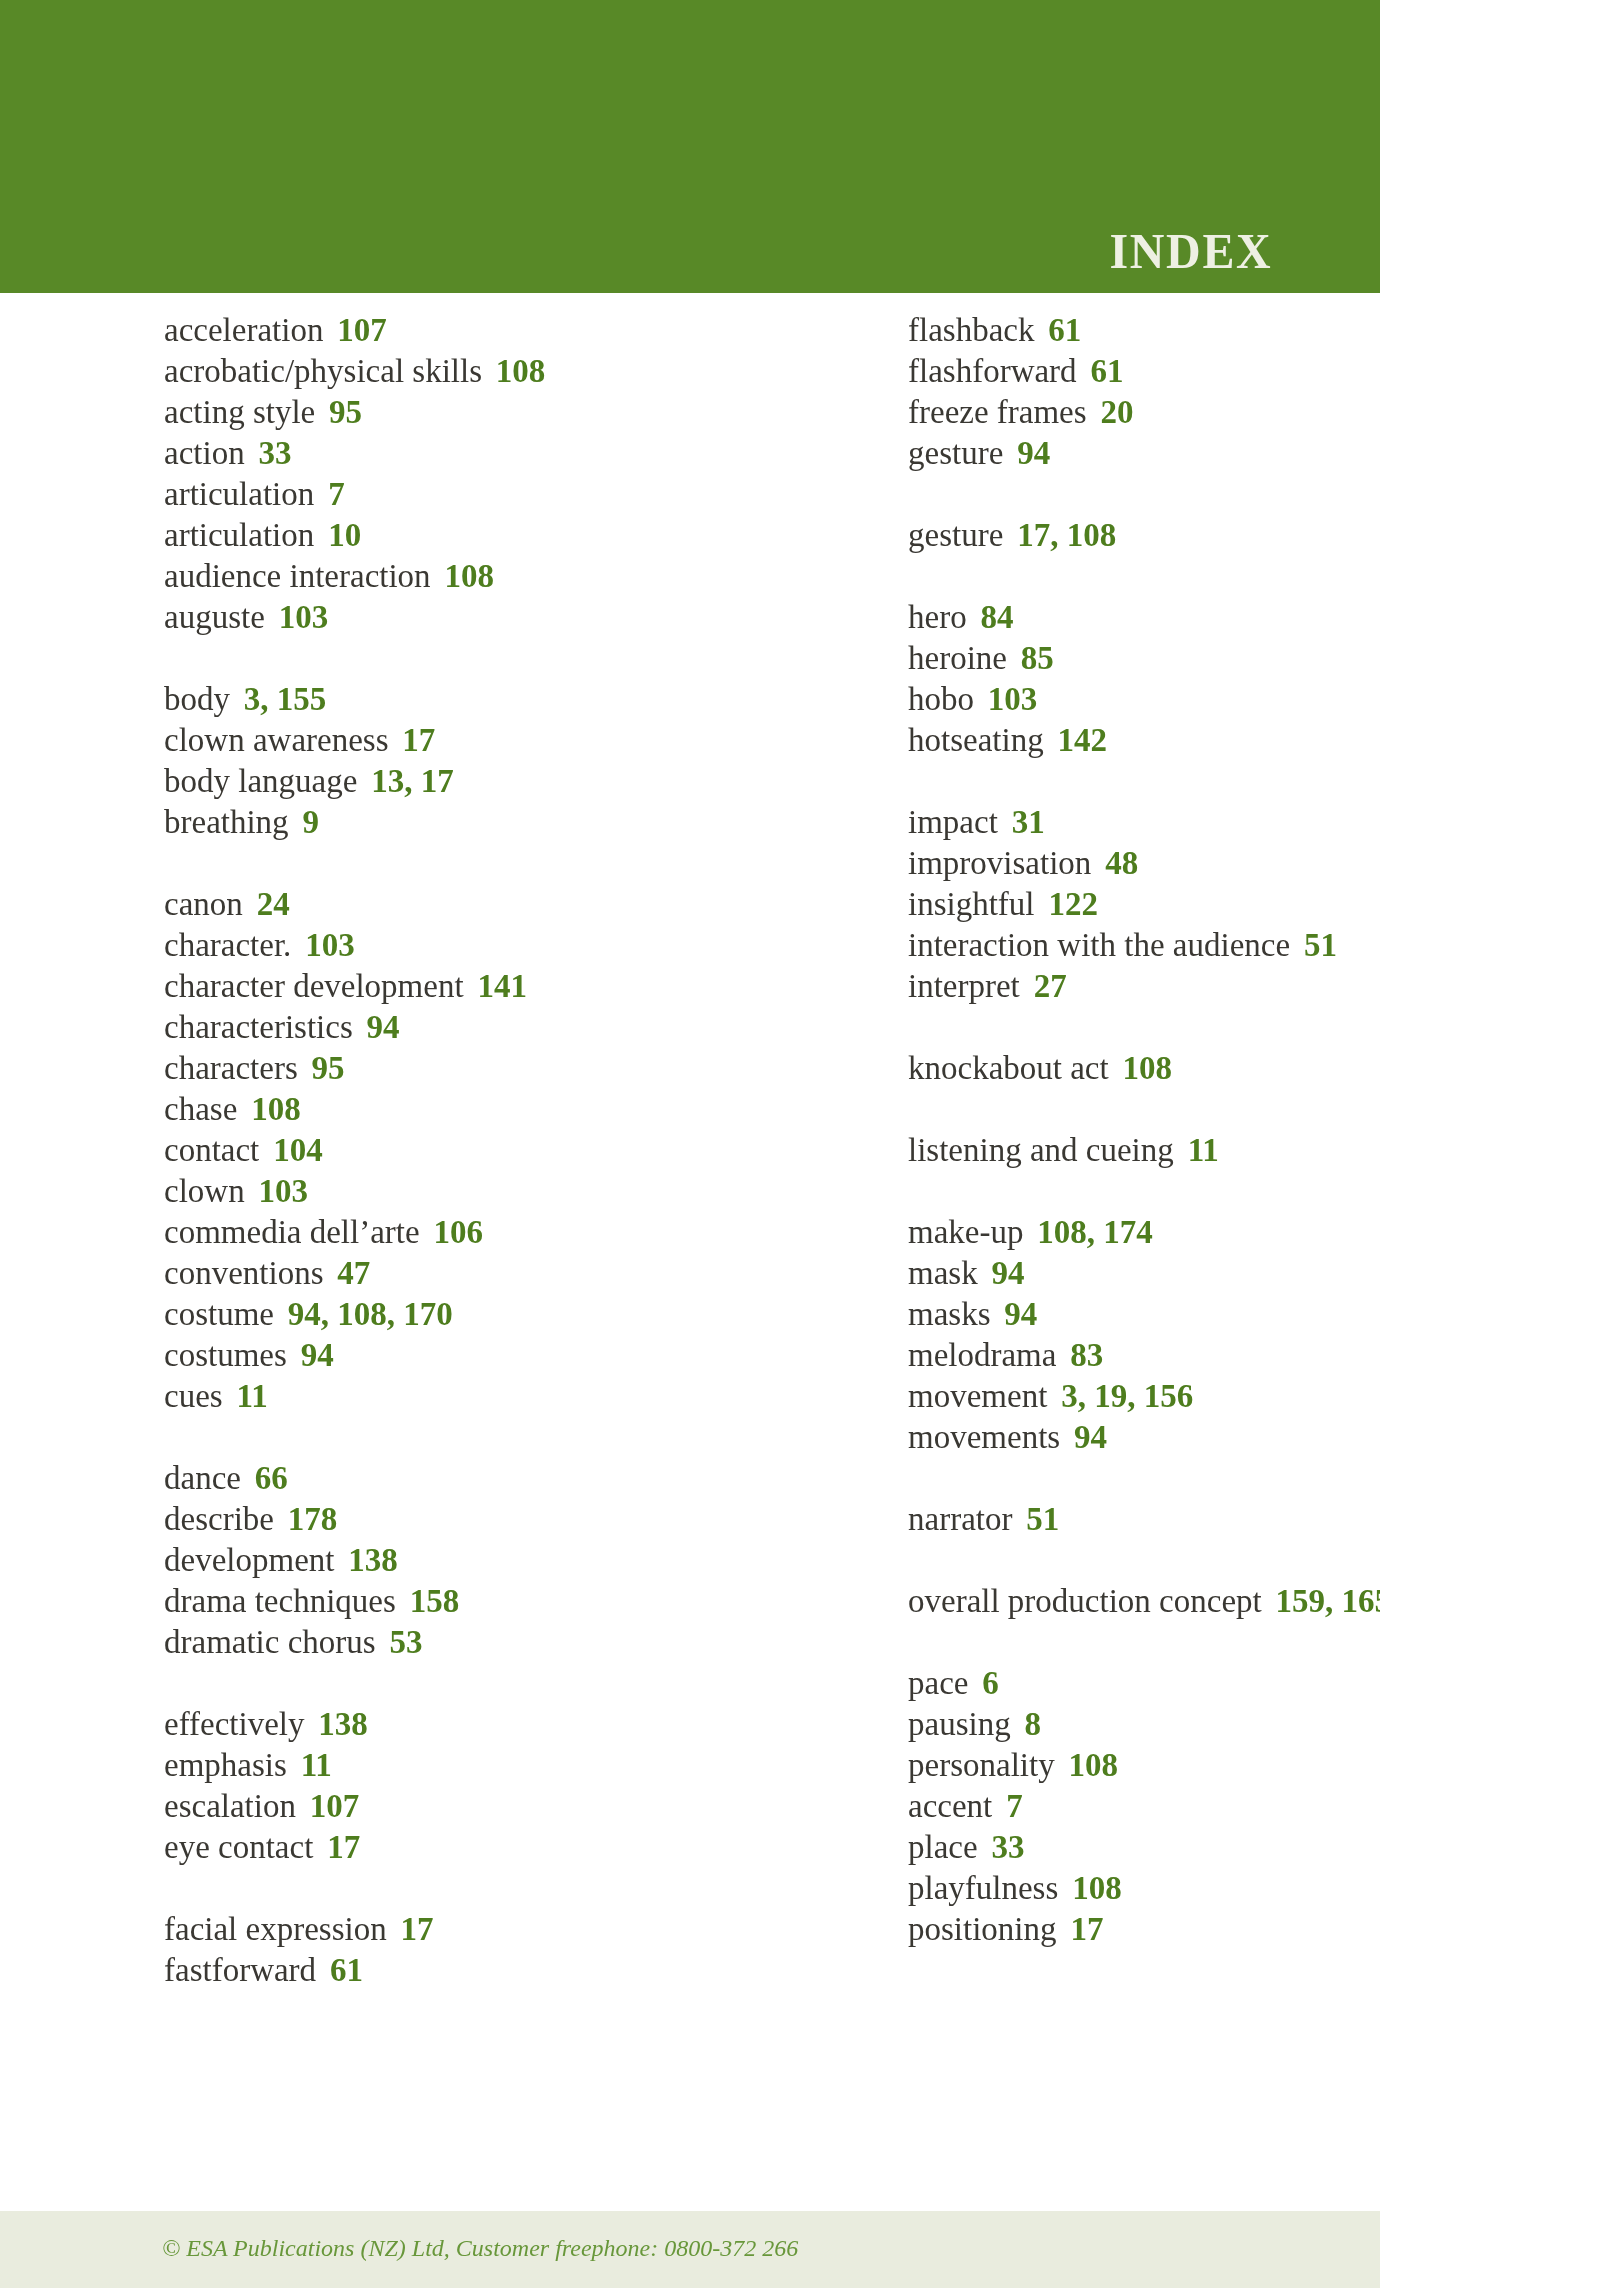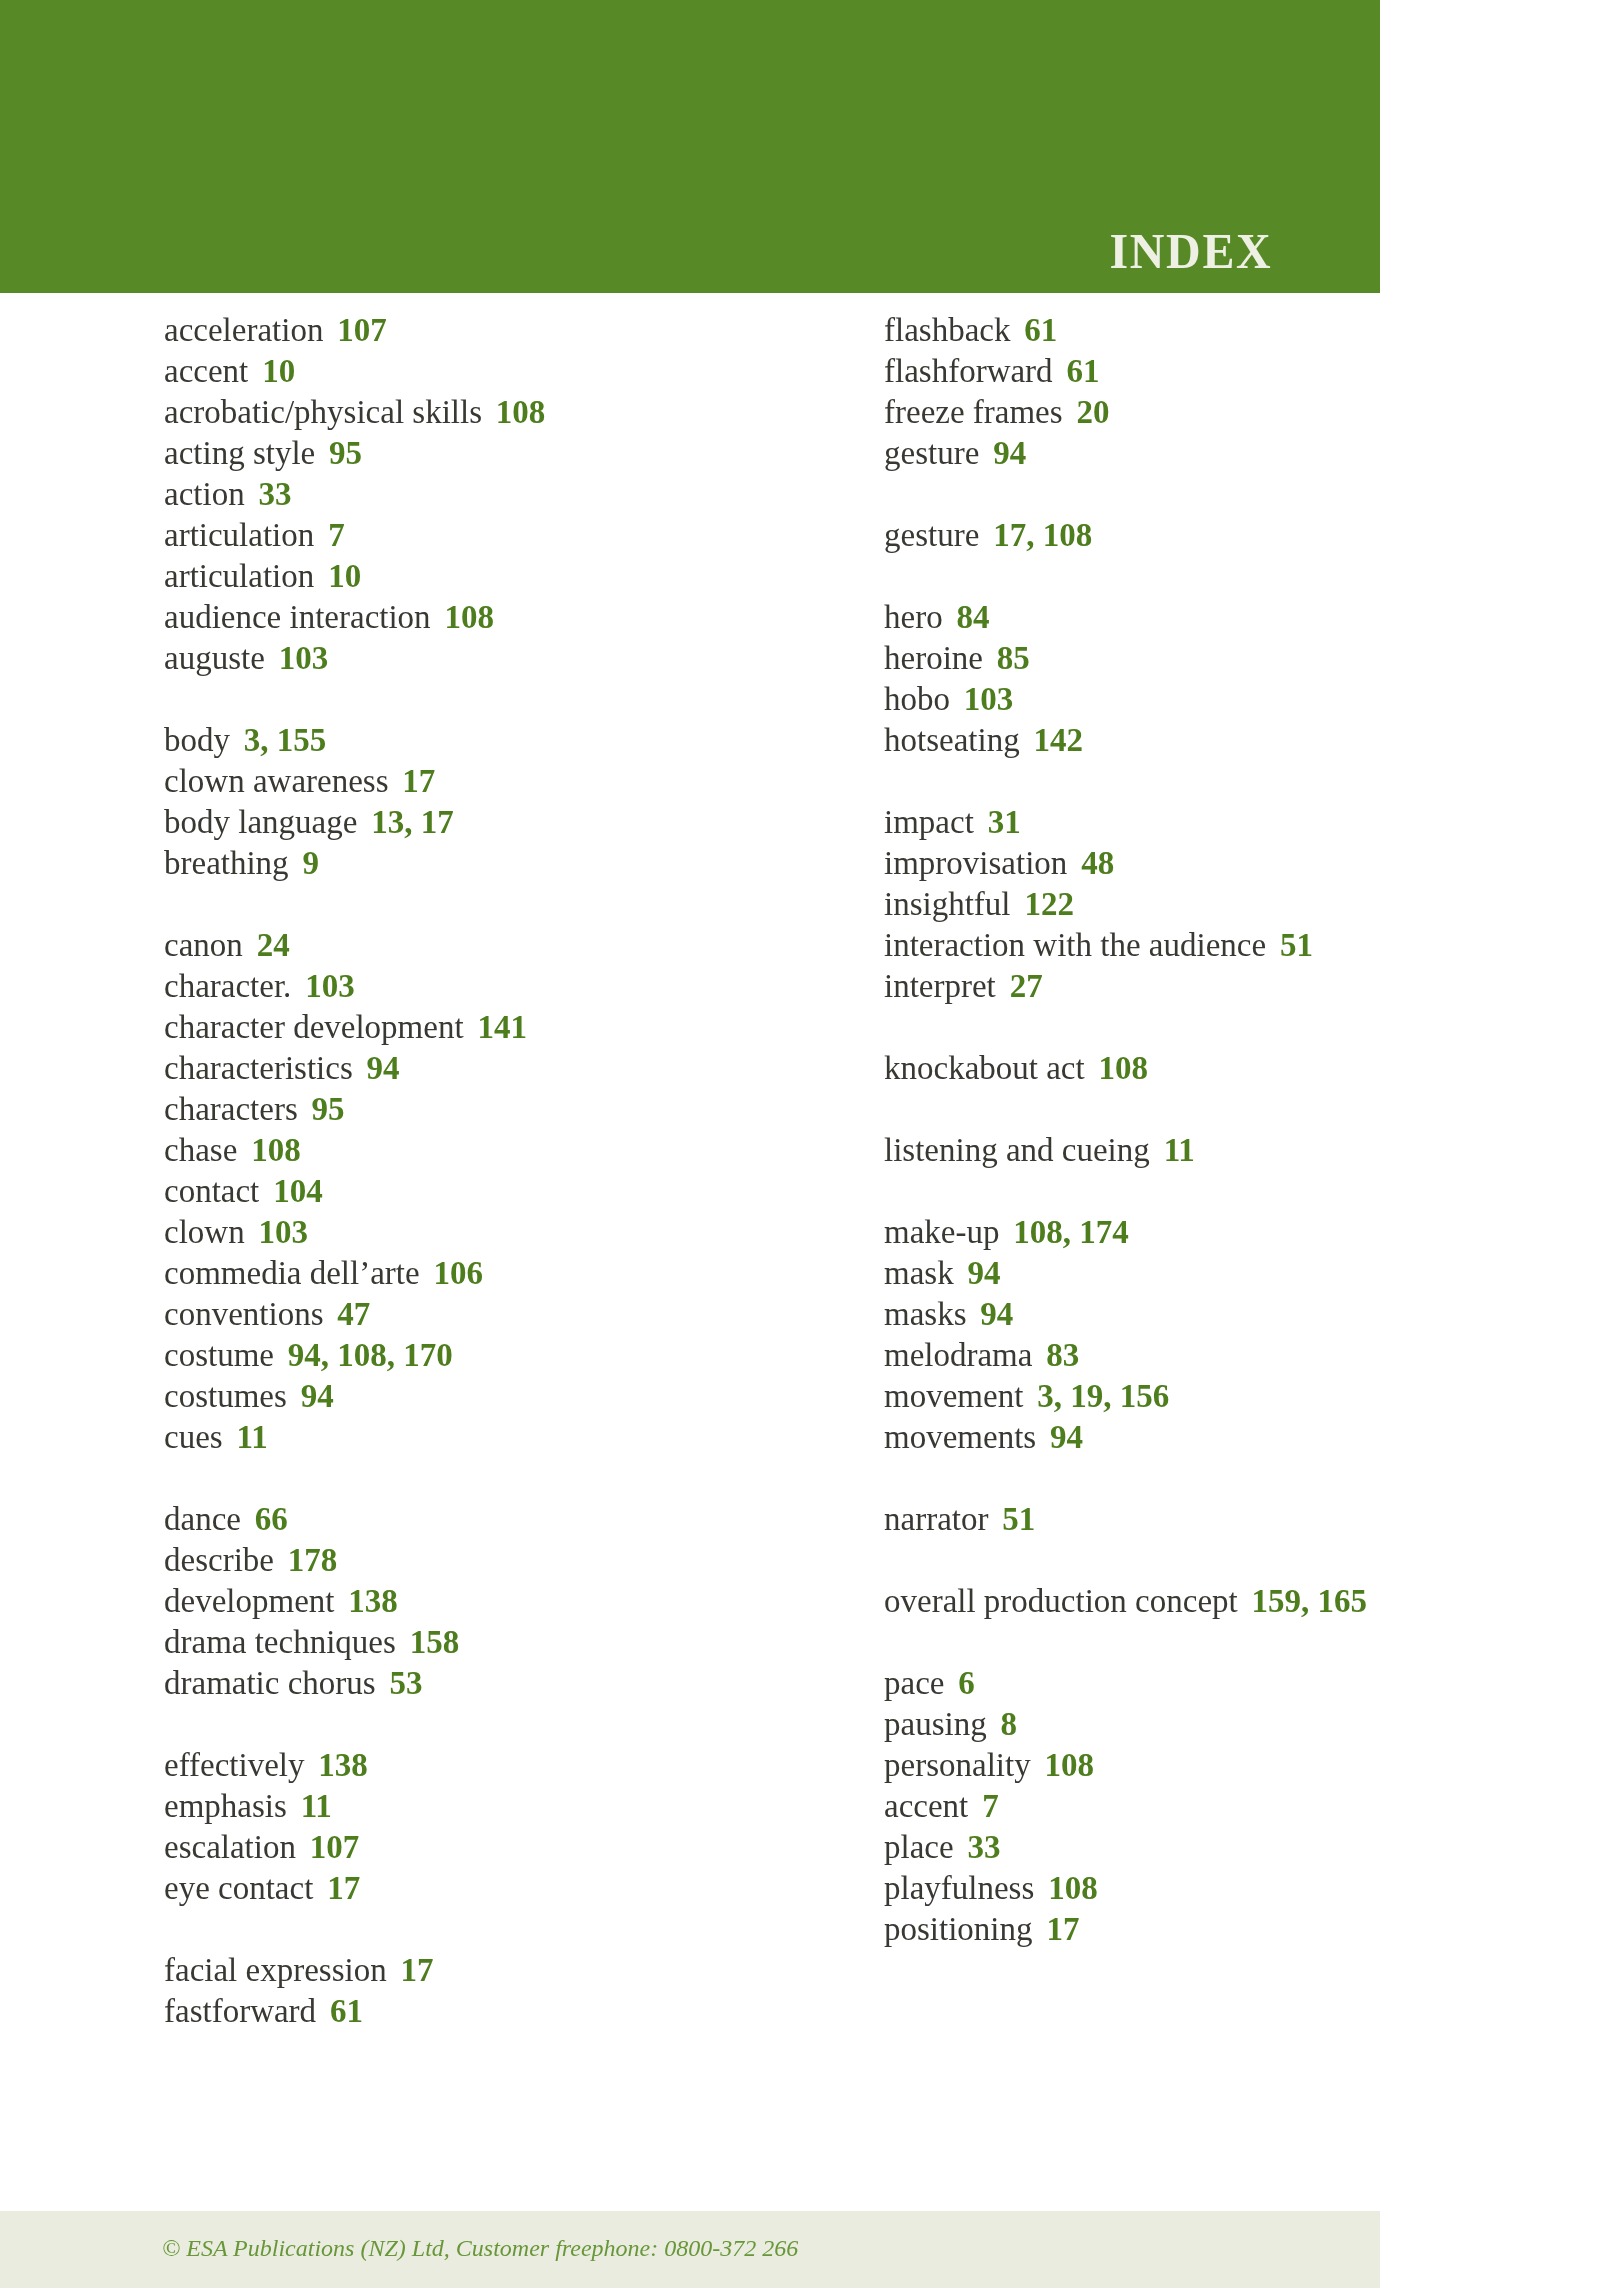--- a/index.html
+++ b/index.html
@@ -43,21 +43,21 @@
     top:310px;
     left:0;
     width:100%;
   }
   .col{
     position:absolute;
     top:0;
     white-space:nowrap;
   }
   .col-left{left:164px;}
-  .col-right{left:884px;}
+  .col-right{left:908px;}
   .entry{
     height:41px;
     line-height:41px;
     font-size:33px;
     color:var(--entry-text);
   }
   .entry .term{
     color:var(--entry-text);
   }
   .entry .pages{
@@ -91,21 +91,20 @@
 
 <div class="page">
 
   <div class="header">
     <div class="header-title">INDEX</div>
   </div>
 
   <div class="content">
     <div class="col col-left">
         <div class="entry"><span class="term">acceleration</span><span class="pages">107</span></div>
-        <div class="entry"><span class="term">accent</span><span class="pages">10</span></div>
         <div class="entry"><span class="term">acrobatic/physical skills</span><span class="pages">108</span></div>
         <div class="entry"><span class="term">acting style</span><span class="pages">95</span></div>
         <div class="entry"><span class="term">action</span><span class="pages">33</span></div>
         <div class="entry"><span class="term">articulation</span><span class="pages">7</span></div>
         <div class="entry"><span class="term">articulation</span><span class="pages">10</span></div>
         <div class="entry"><span class="term">audience interaction</span><span class="pages">108</span></div>
         <div class="entry"><span class="term">auguste</span><span class="pages">103</span></div>
         <div class="gap"></div>
         <div class="entry"><span class="term">body</span><span class="pages">3, 155</span></div>
         <div class="entry"><span class="term">clown awareness</span><span class="pages">17</span></div>

